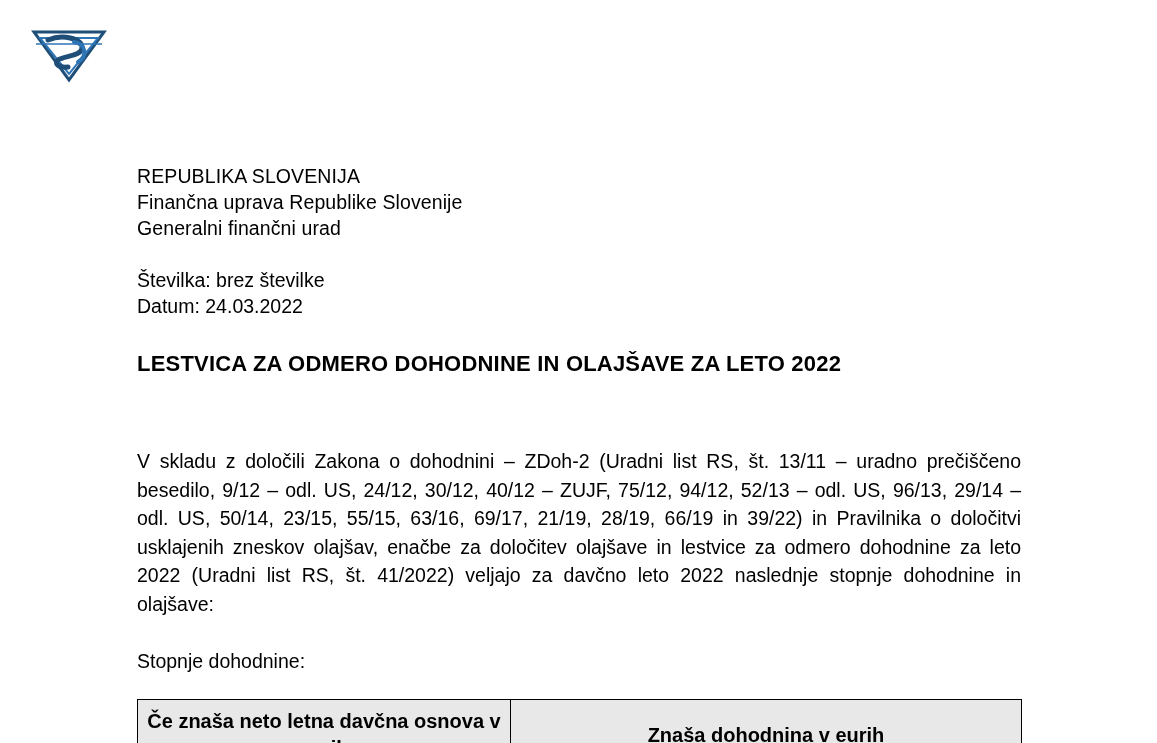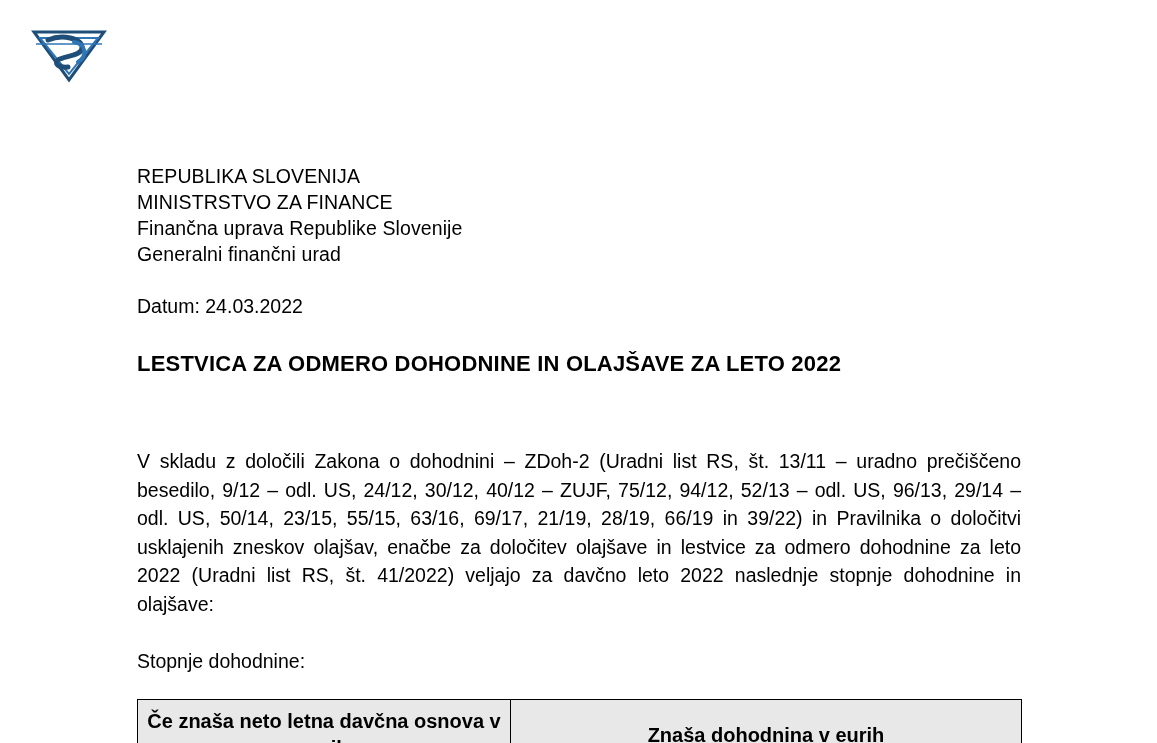--- a/index.html
+++ b/index.html
@@ -95,26 +95,26 @@
       <path d="M24 18 C38 12 58 16 58 26 C58 34 40 34 34 38 C30 41 34 46 44 45" fill="none" stroke="#1f4e79" stroke-width="5" stroke-linecap="round"></path>
       <path d="M50 20 C62 22 64 34 54 40" fill="none" stroke="#2e75b6" stroke-width="4" stroke-linecap="round"></path>
       <line x1="12" y1="22" x2="78" y2="22" stroke="#2e75b6" stroke-width="1.5"></line>
     </svg>
   </div>
 
   <div class="content">
 
     <div class="org-block">
       <div>REPUBLIKA SLOVENIJA</div>
-      <div>MINISTRSTVO ZA FINANCE</div>
       <div>Finančna uprava Republike Slovenije</div>
       <div>Generalni finančni urad</div>
     </div>
 
     <div class="meta-block">
+      <div>Številka: brez številke</div>
       <div>Datum: 24.03.2022</div>
     </div>
 
     <div class="doc-title">LESTVICA ZA ODMERO DOHODNINE IN OLAJŠAVE ZA LETO 2022</div>
 
     <div class="body-para">V skladu z določili Zakona o dohodnini – ZDoh-2 (Uradni list RS, št. 13/11 – uradno prečiščeno besedilo, 9/12 – odl. US, 24/12, 30/12, 40/12 – ZUJF, 75/12, 94/12, 52/13 – odl. US, 96/13, 29/14 – odl. US, 50/14, 23/15, 55/15, 63/16, 69/17, 21/19, 28/19, 66/19 in 39/22) in Pravilnika o določitvi usklajenih zneskov olajšav, enačbe za določitev olajšave in lestvice za odmero dohodnine za leto 2022 (Uradni list RS, št. 41/2022) veljajo za davčno leto 2022 naslednje stopnje dohodnine in olajšave:</div>
 
     <div class="section-heading">Stopnje dohodnine:</div>
 
     <table class="rates">

